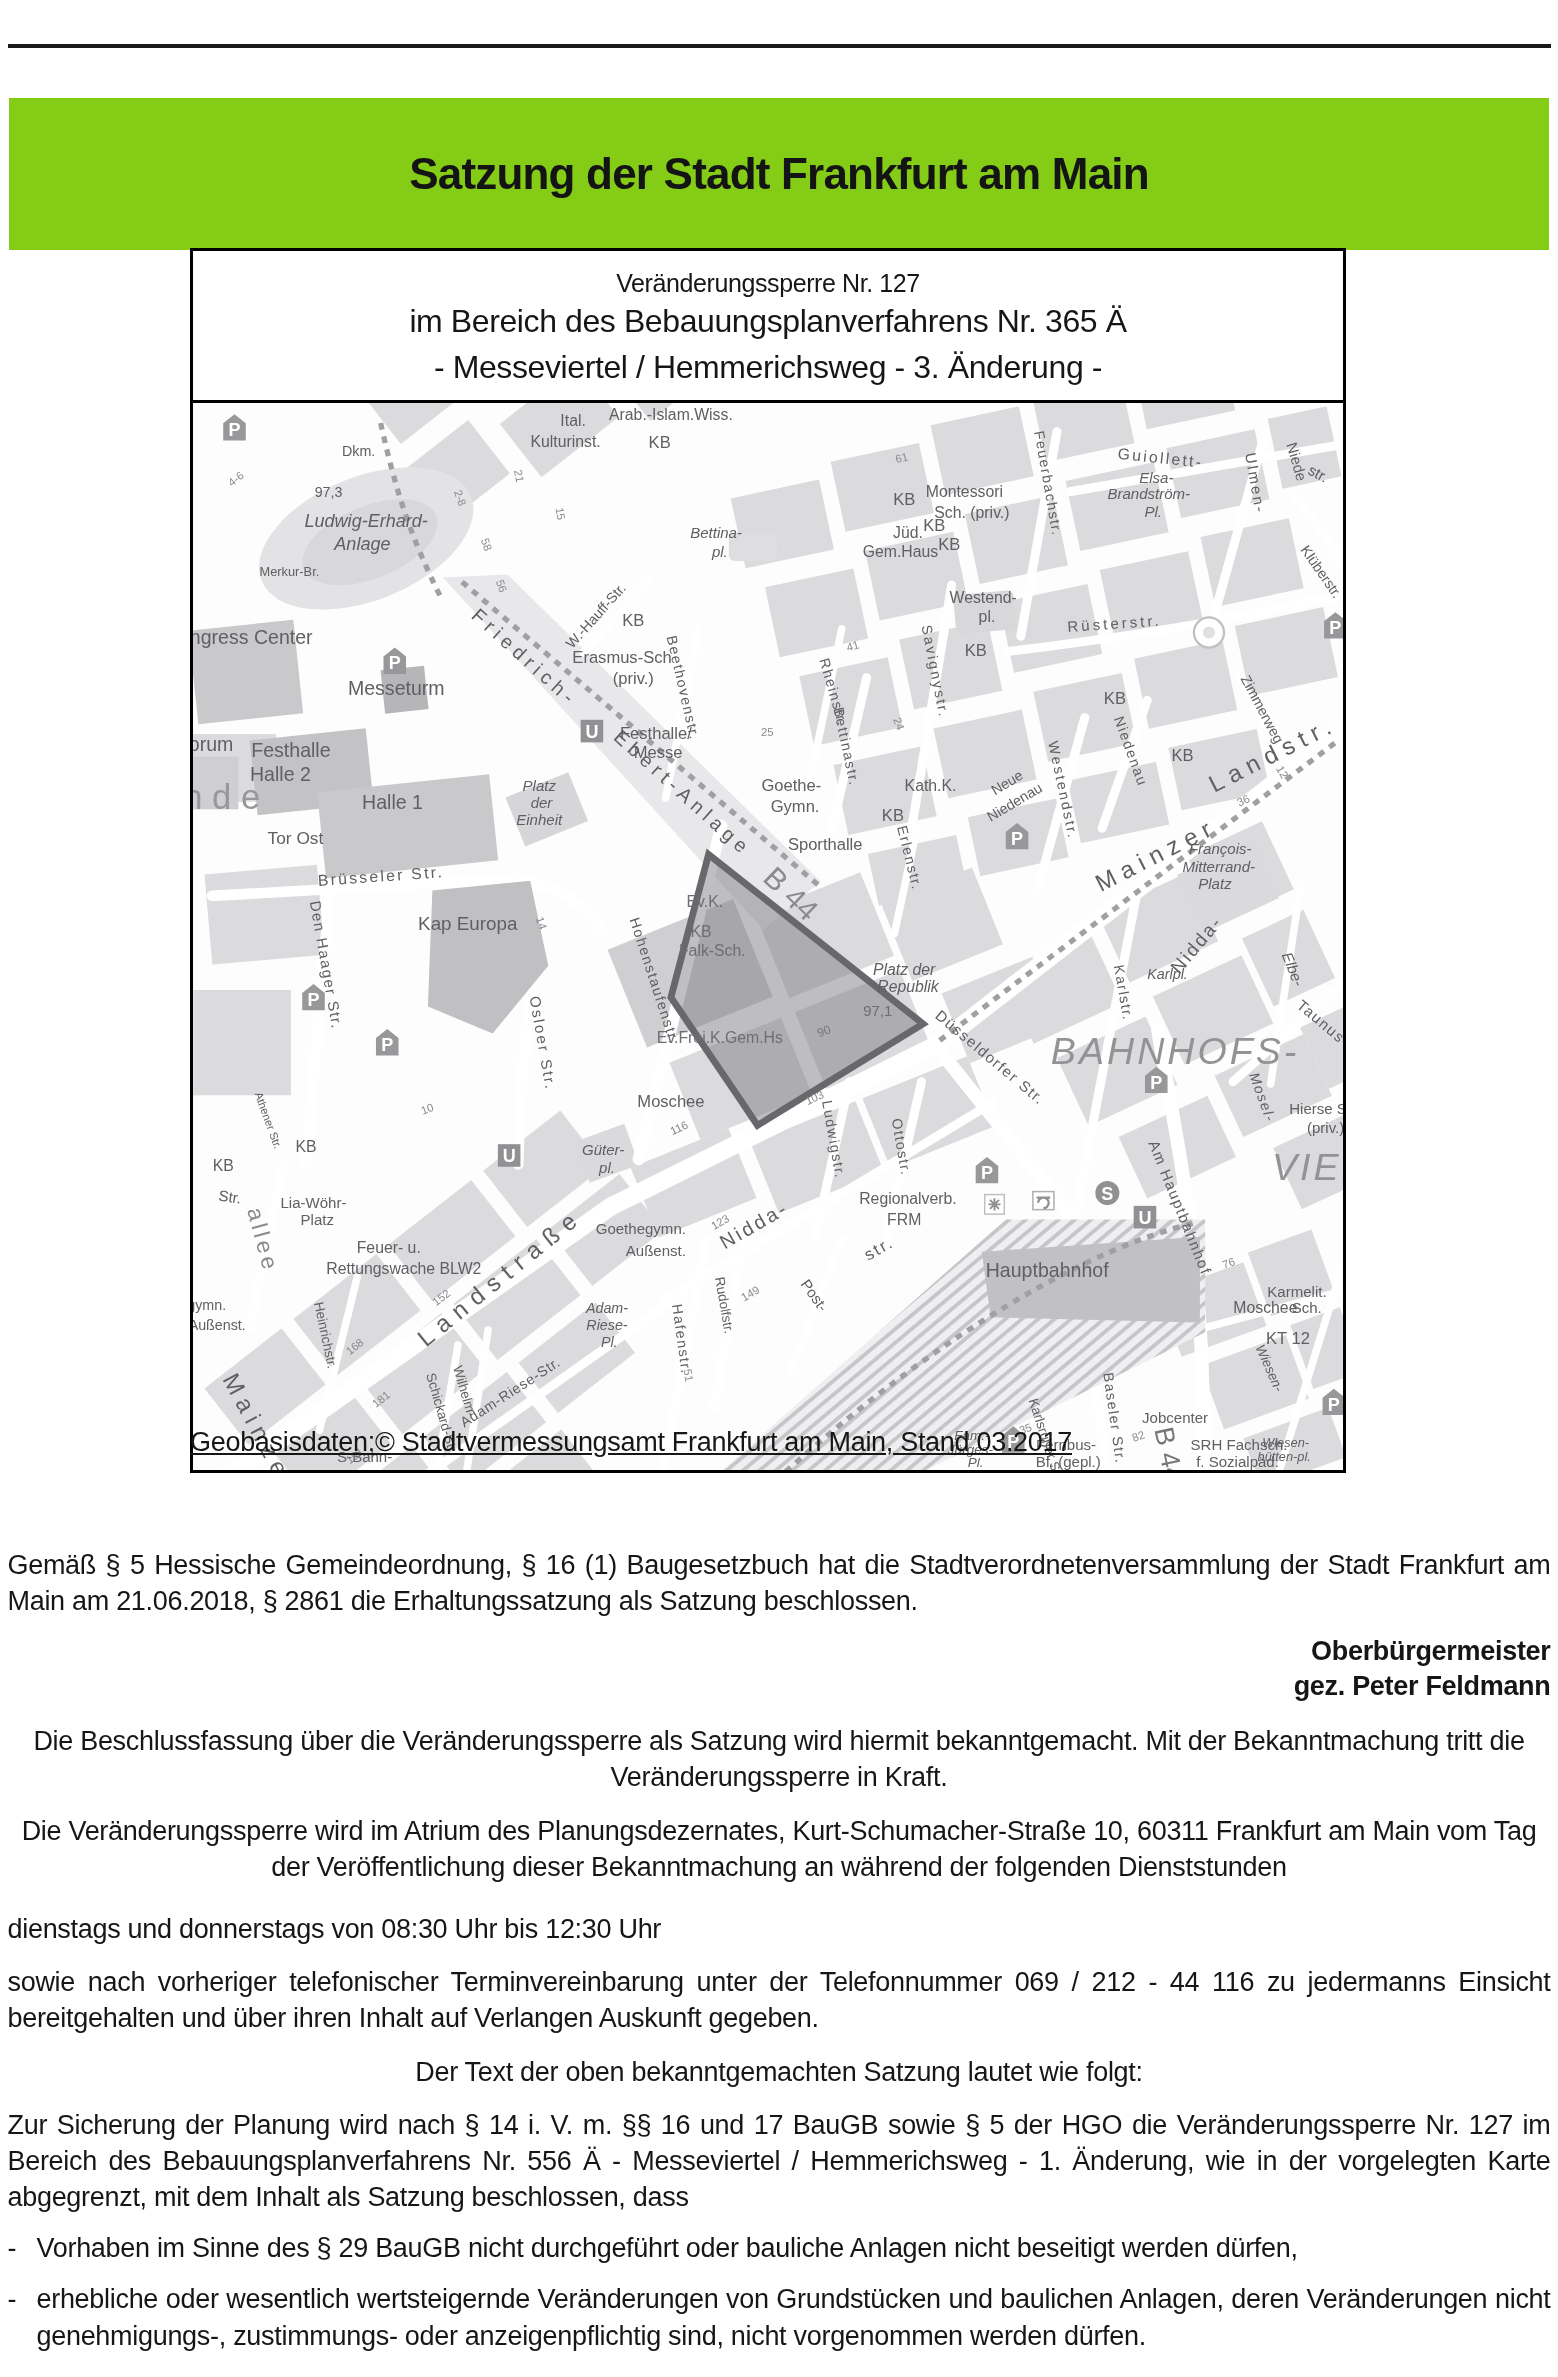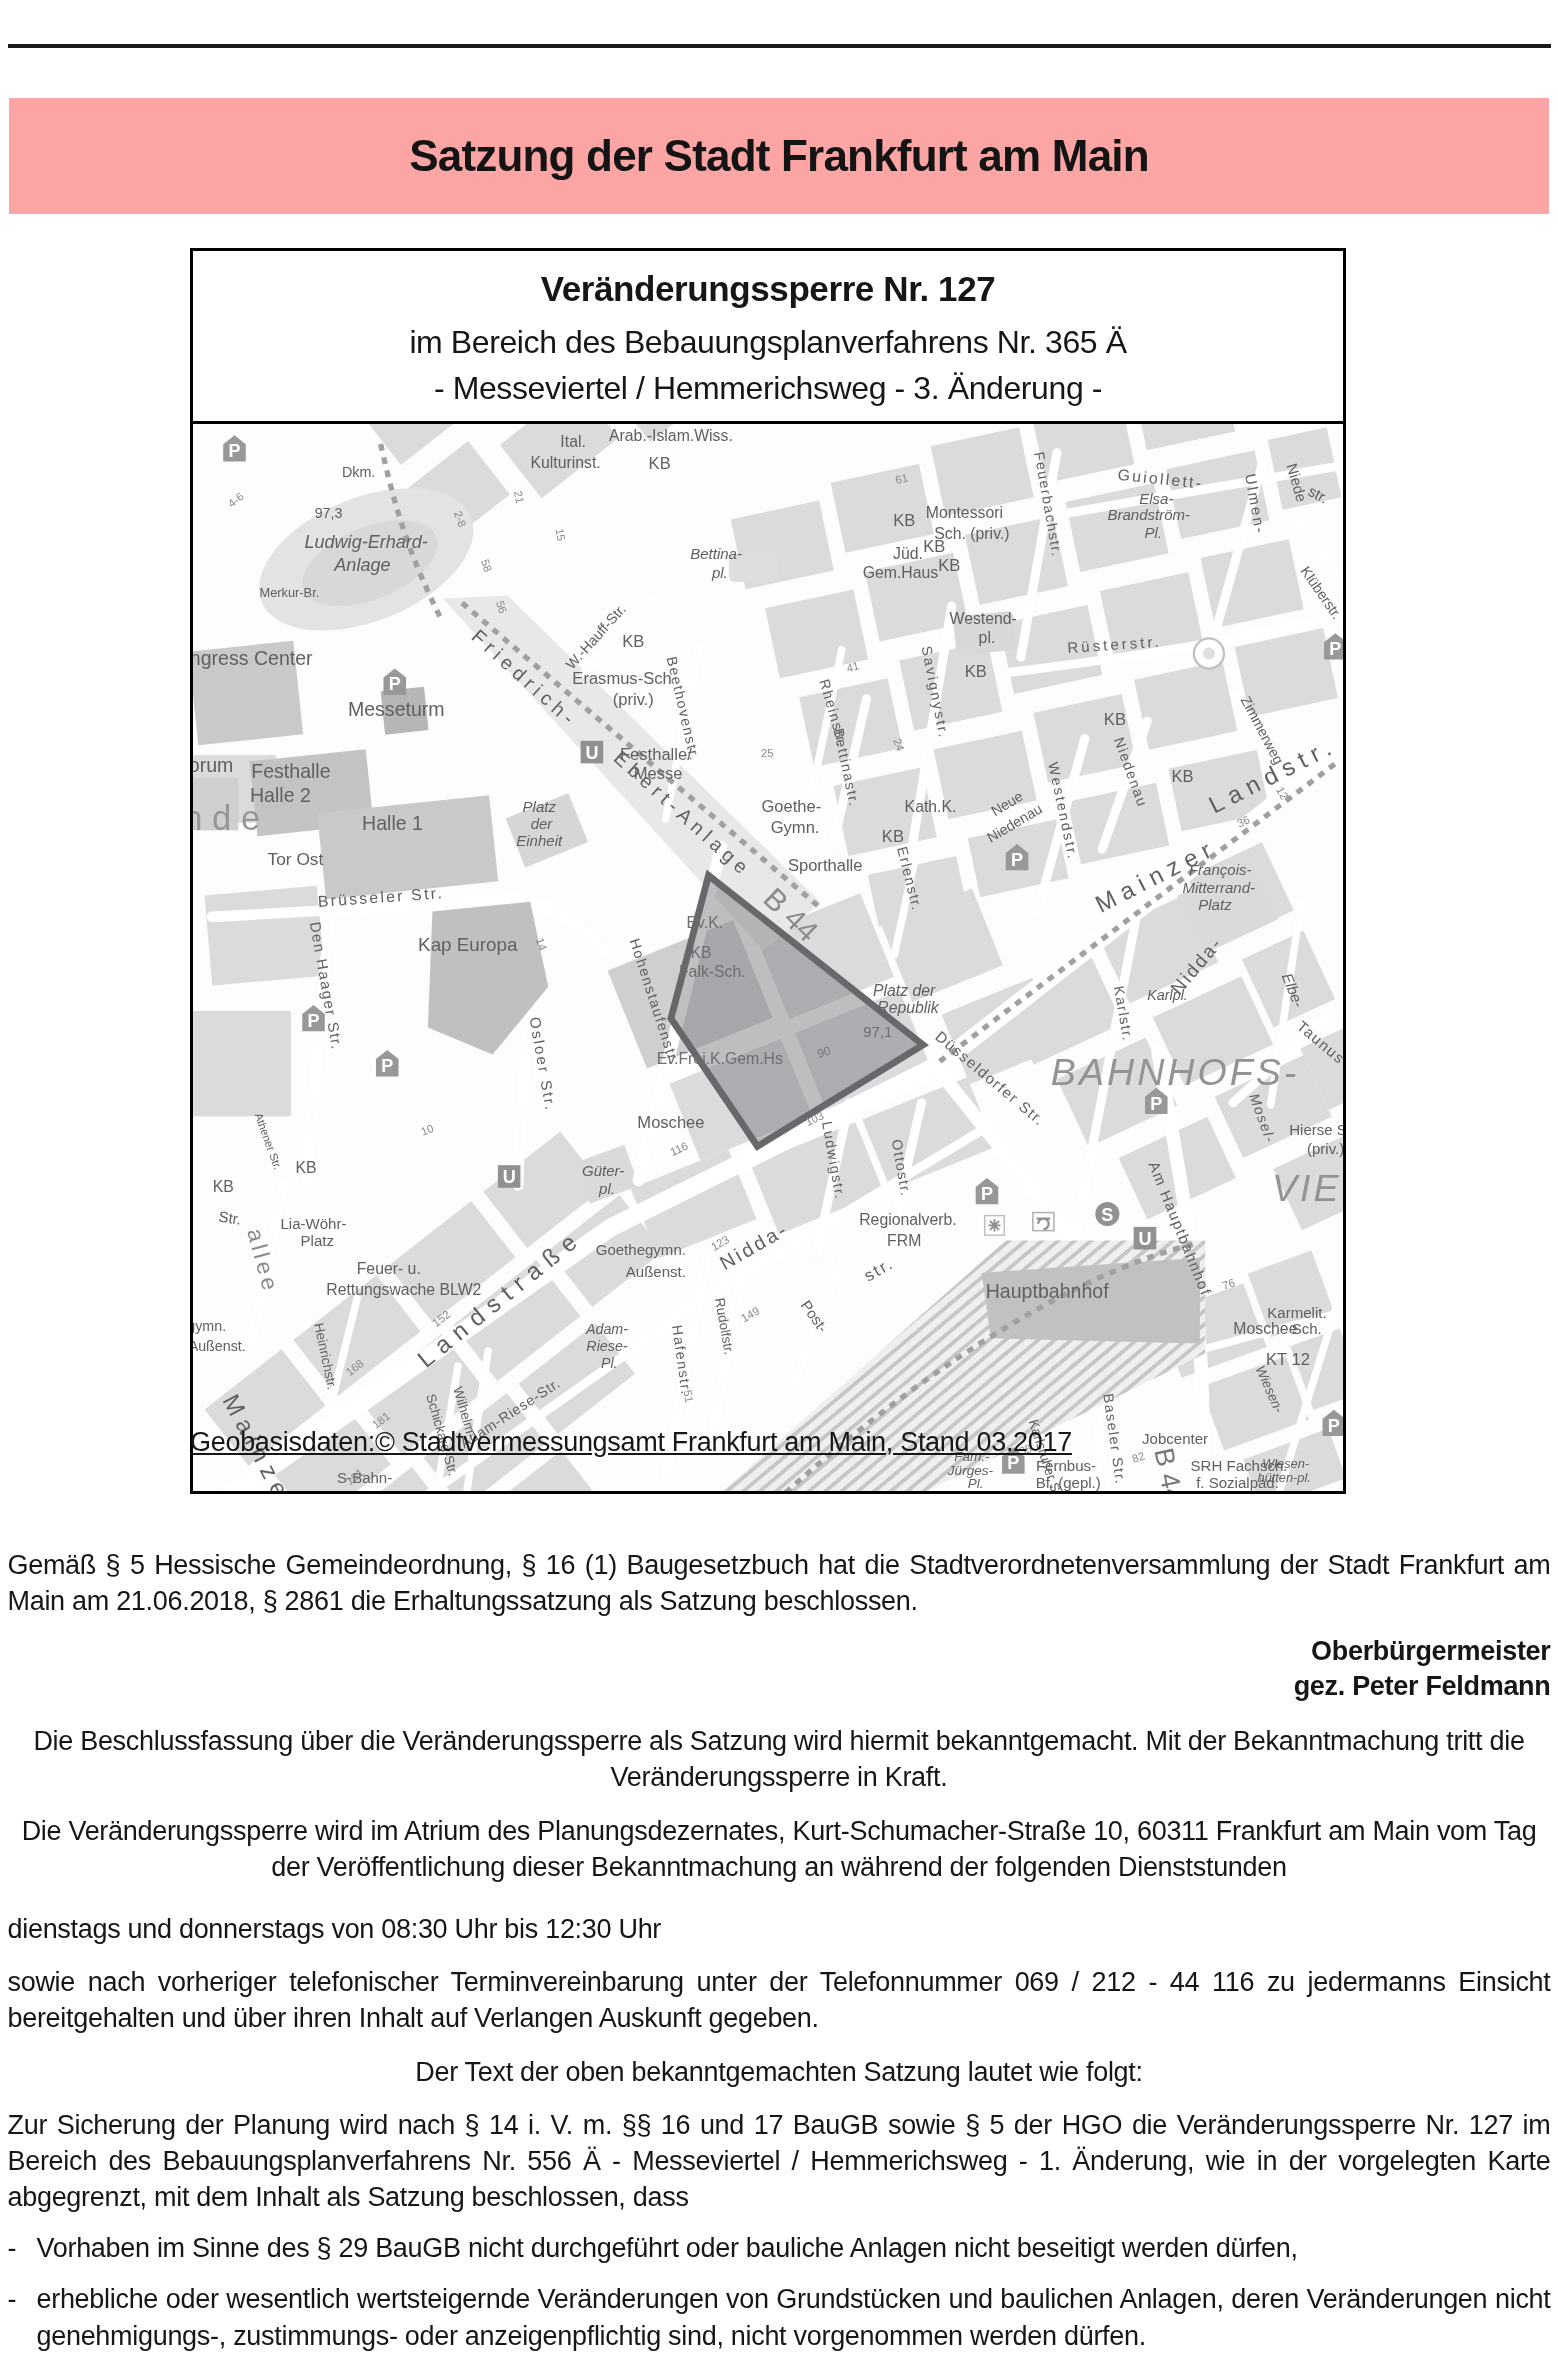--- a/index.html
+++ b/index.html
@@ -6,30 +6,30 @@
   body{width:1558px;height:2377px;position:relative;overflow:hidden;
        font-family:"Liberation Sans", sans-serif;color:#161616;}
   .page{position:absolute;inset:0;}
 
   
   .hdr{position:absolute;top:12px;left:7.5px;right:7.5px;display:flex;
        justify-content:space-between;font-size:25.6px;letter-spacing:-0.4px;}
   .hdr-rule{position:absolute;top:44px;left:7.5px;right:7.5px;height:3.8px;background:#1a1a1a;}
 
   
-  .banner{position:absolute;top:98px;left:9px;right:9px;height:116px;
-          background:#fca5a5;display:flex;align-items:center;justify-content:center;}
+  .banner{position:absolute;top:98px;left:9px;right:9px;height:152px;
+          background:#84cc16;display:flex;align-items:center;justify-content:center;}
   .banner h1{margin:0;font-size:44px;font-weight:bold;letter-spacing:-0.8px;color:#141414;}
 
   
   .map-box{position:absolute;top:248px;left:190px;width:1150px;
            border:3.8px solid #000;background:#fff;}
   .map-title{text-align:center;padding:15px 7.5px 10.5px;border-bottom:3px solid #000;
              letter-spacing:-0.4px;}
-  .mt1{font-size:35px;margin:3px 0 15px;font-weight:bold;}
+  .mt1{font-size:25px;margin:3px 0 5px;}
   .mt2{font-size:32px;margin:0 0 9px;}
   .mt3{font-size:32px;margin:0 0 3px;}
   .map-area{position:relative;height:1067px;overflow:hidden;background:#fdfdfd;}
   .map-area svg{display:block;width:100%;height:100%;}
 
   .caption{position:absolute;top:1427px;left:190px;font-size:27px;letter-spacing:-0.3px;text-decoration:underline;}
 
   
   main{position:absolute;top:1547px;left:7.5px;right:7.5px;font-size:27px;
        line-height:1.34;letter-spacing:-0.3px;}

